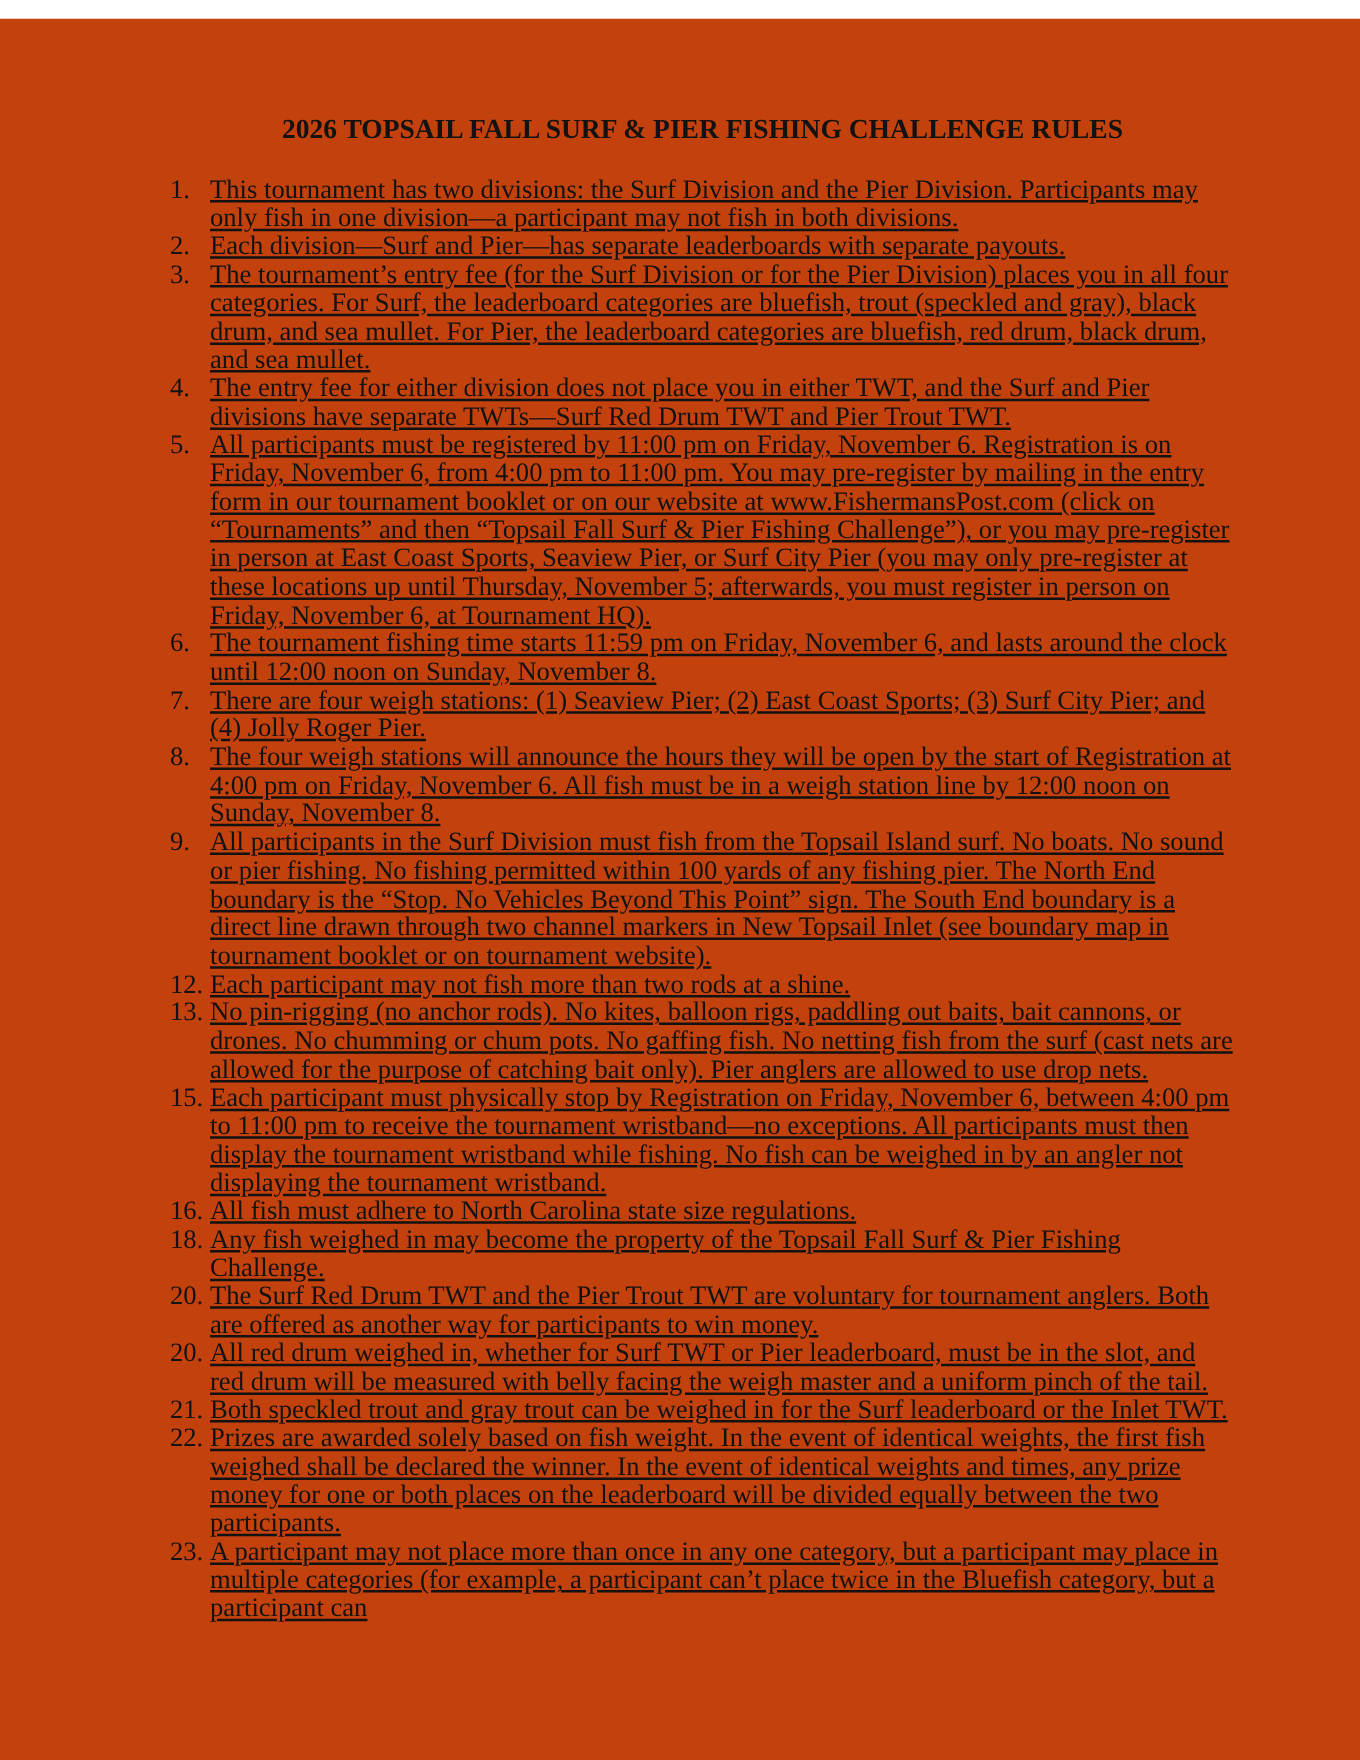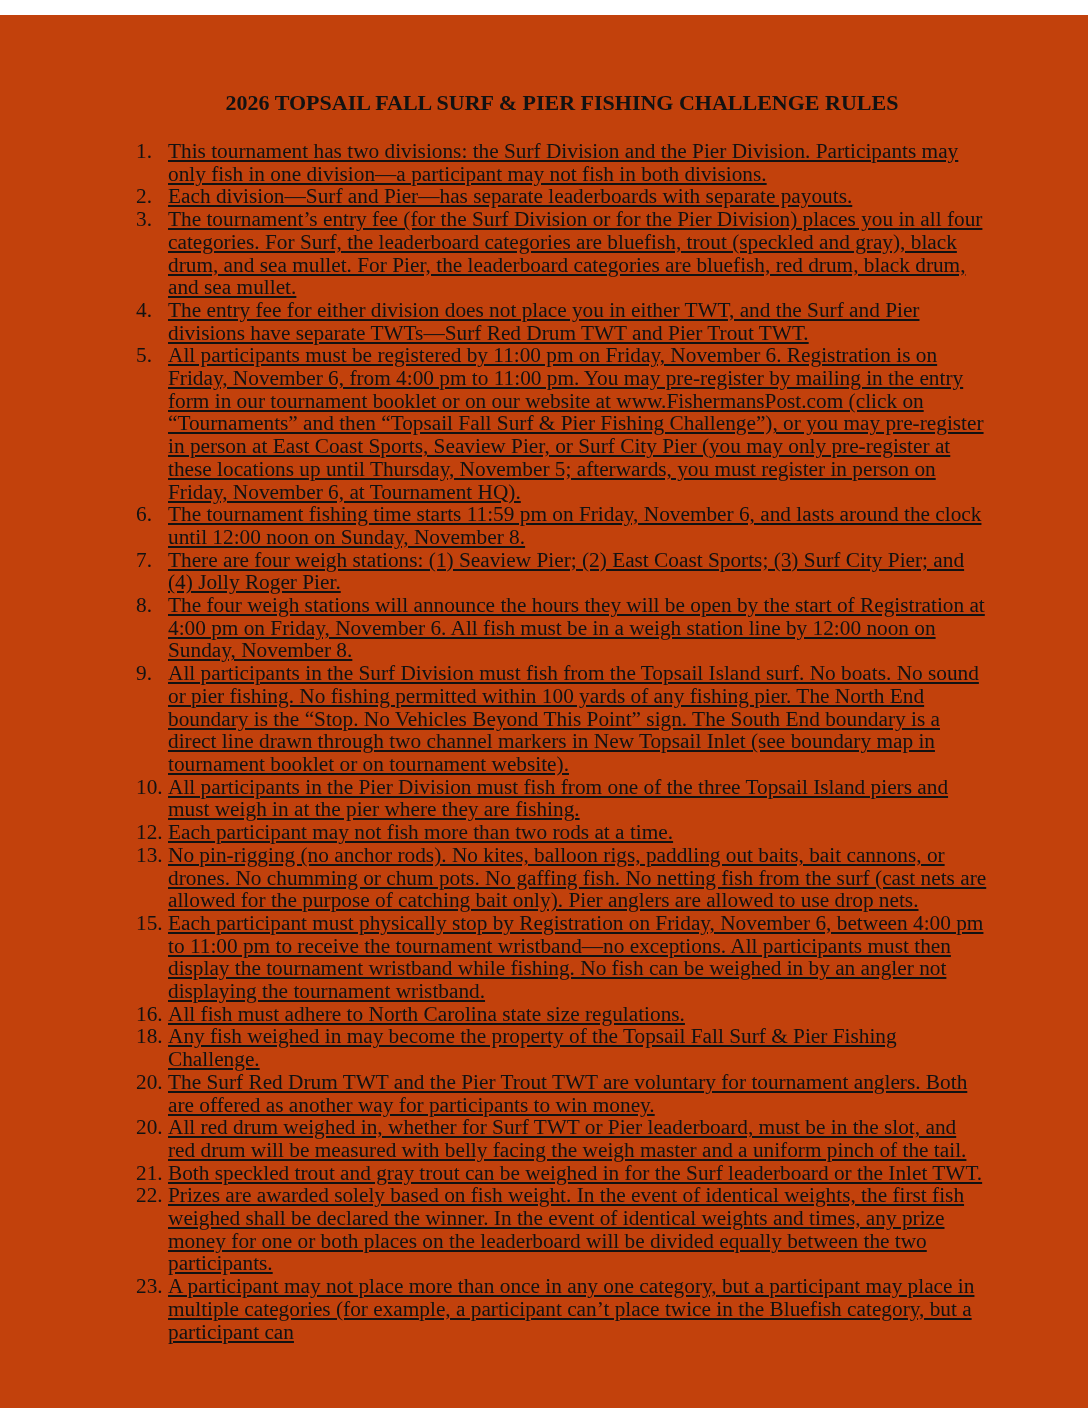--- a/index.html
+++ b/index.html
@@ -90,26 +90,22 @@
       </li>
       <li class="rule">
         <span class="rule-num">8.</span>
         <span class="rule-text">The four weigh stations will announce the hours they will be open by the start of Registration at 4:00 pm on Friday, November 6. All fish must be in a weigh station line by 12:00 noon on Sunday, November 8.</span>
       </li>
       <li class="rule">
         <span class="rule-num">9.</span>
         <span class="rule-text">All participants in the Surf Division must fish from the Topsail Island surf. No boats. No sound or pier fishing. No fishing permitted within 100 yards of any fishing pier. The North End boundary is the “Stop. No Vehicles Beyond This Point” sign. The South End boundary is a direct line drawn through two channel markers in New Topsail Inlet (see boundary map in tournament booklet or on tournament website).</span>
       </li>
       <li class="rule">
-        <span class="rule-num">10.</span>
-        <span class="rule-text">All participants in the Pier Division must fish from one of the three Topsail Island piers and must weigh in at the pier where they are fishing.</span>
-      </li>
-      <li class="rule">
         <span class="rule-num">12.</span>
-        <span class="rule-text">Each participant may not fish more than two rods at a time.</span>
+        <span class="rule-text">Each participant may not fish more than two rods at a shine.</span>
       </li>
       <li class="rule">
         <span class="rule-num">13.</span>
         <span class="rule-text">No pin-rigging (no anchor rods). No kites, balloon rigs, paddling out baits, bait cannons, or drones. No chumming or chum pots. No gaffing fish. No netting fish from the surf (cast nets are allowed for the purpose of catching bait only). Pier anglers are allowed to use drop nets.</span>
       </li>
       <li class="rule">
         <span class="rule-num">15.</span>
         <span class="rule-text">Each participant must physically stop by Registration on Friday, November 6, between 4:00 pm to 11:00 pm to receive the tournament wristband—no exceptions. All participants must then display the tournament wristband while fishing. No fish can be weighed in by an angler not displaying the tournament wristband.</span>
       </li>
       <li class="rule">

